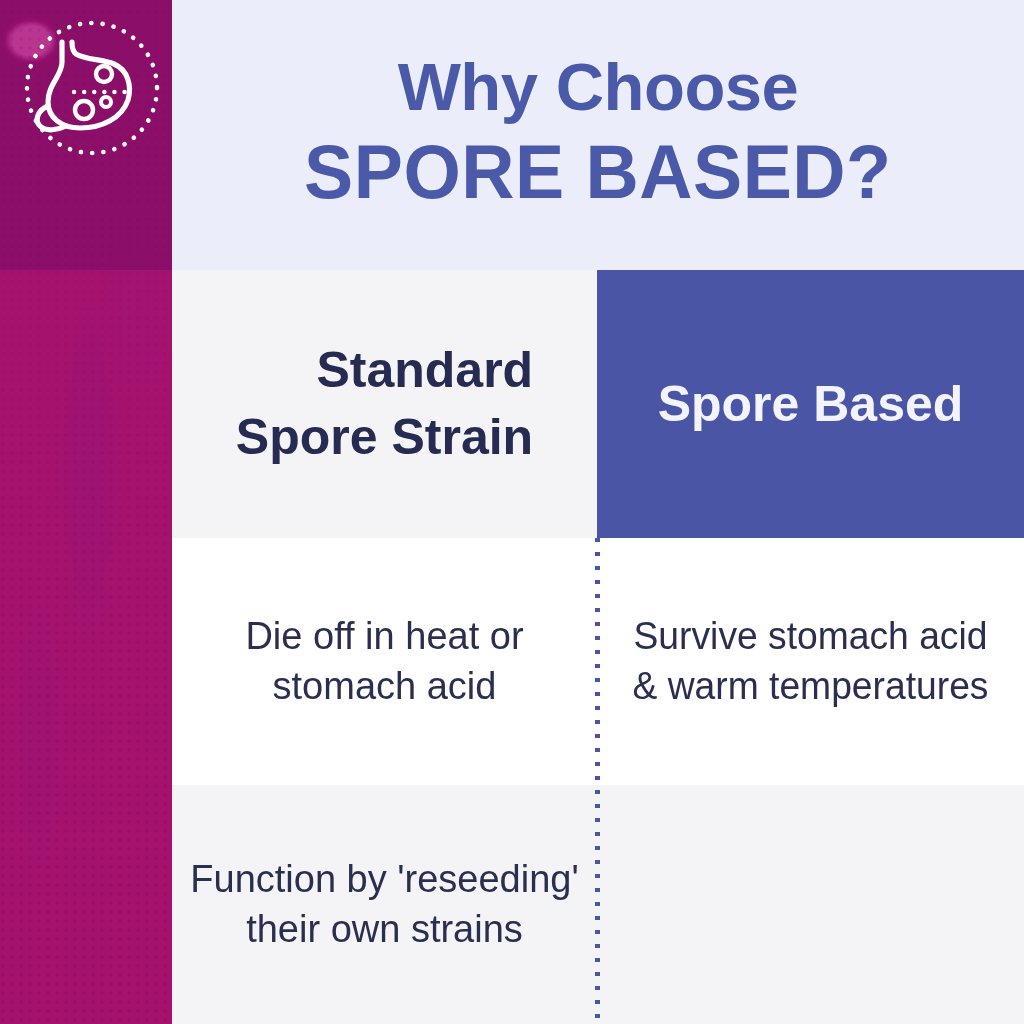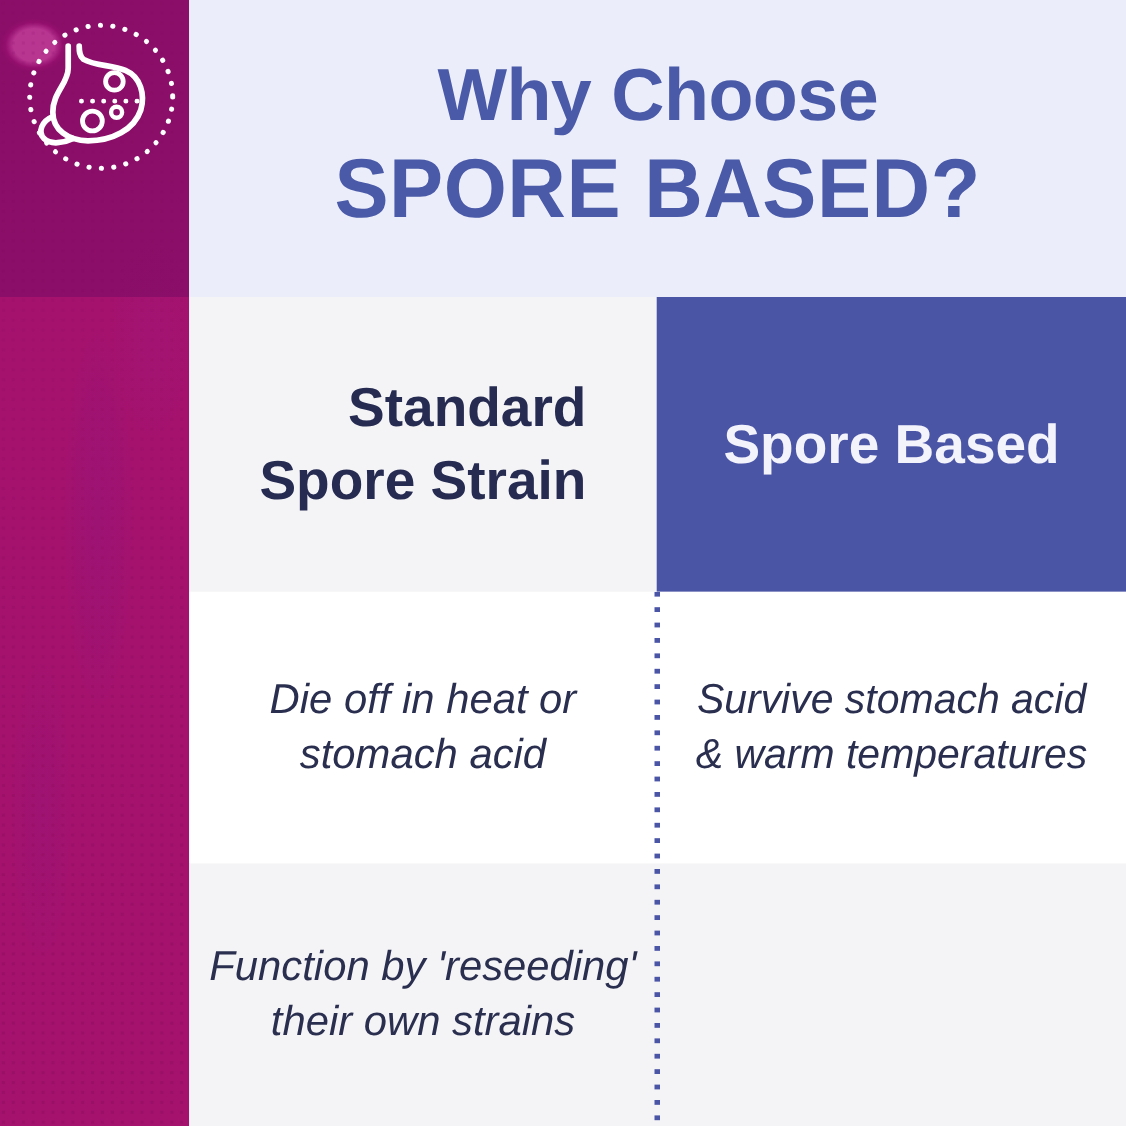--- a/index.html
+++ b/index.html
@@ -192,21 +192,20 @@
   .cell {
     display: flex;
     align-items: center;
     justify-content: center;
     text-align: center;
     font-size: 38px;
     font-weight: 400;
     line-height: 1.3;
     color: #2a2f50;
     padding: 0 18px;
-    font-style: italic;
   }
   .cell-left  { width: 425px; flex: 0 0 425px; }
   .cell-right { width: 427px; flex: 0 0 427px; }
   .cell-right .cell-text { transform: scaleX(0.98); }
 
   
   .dotted-divider {
     position: absolute;
     left: 423px;
     top: 538px;

